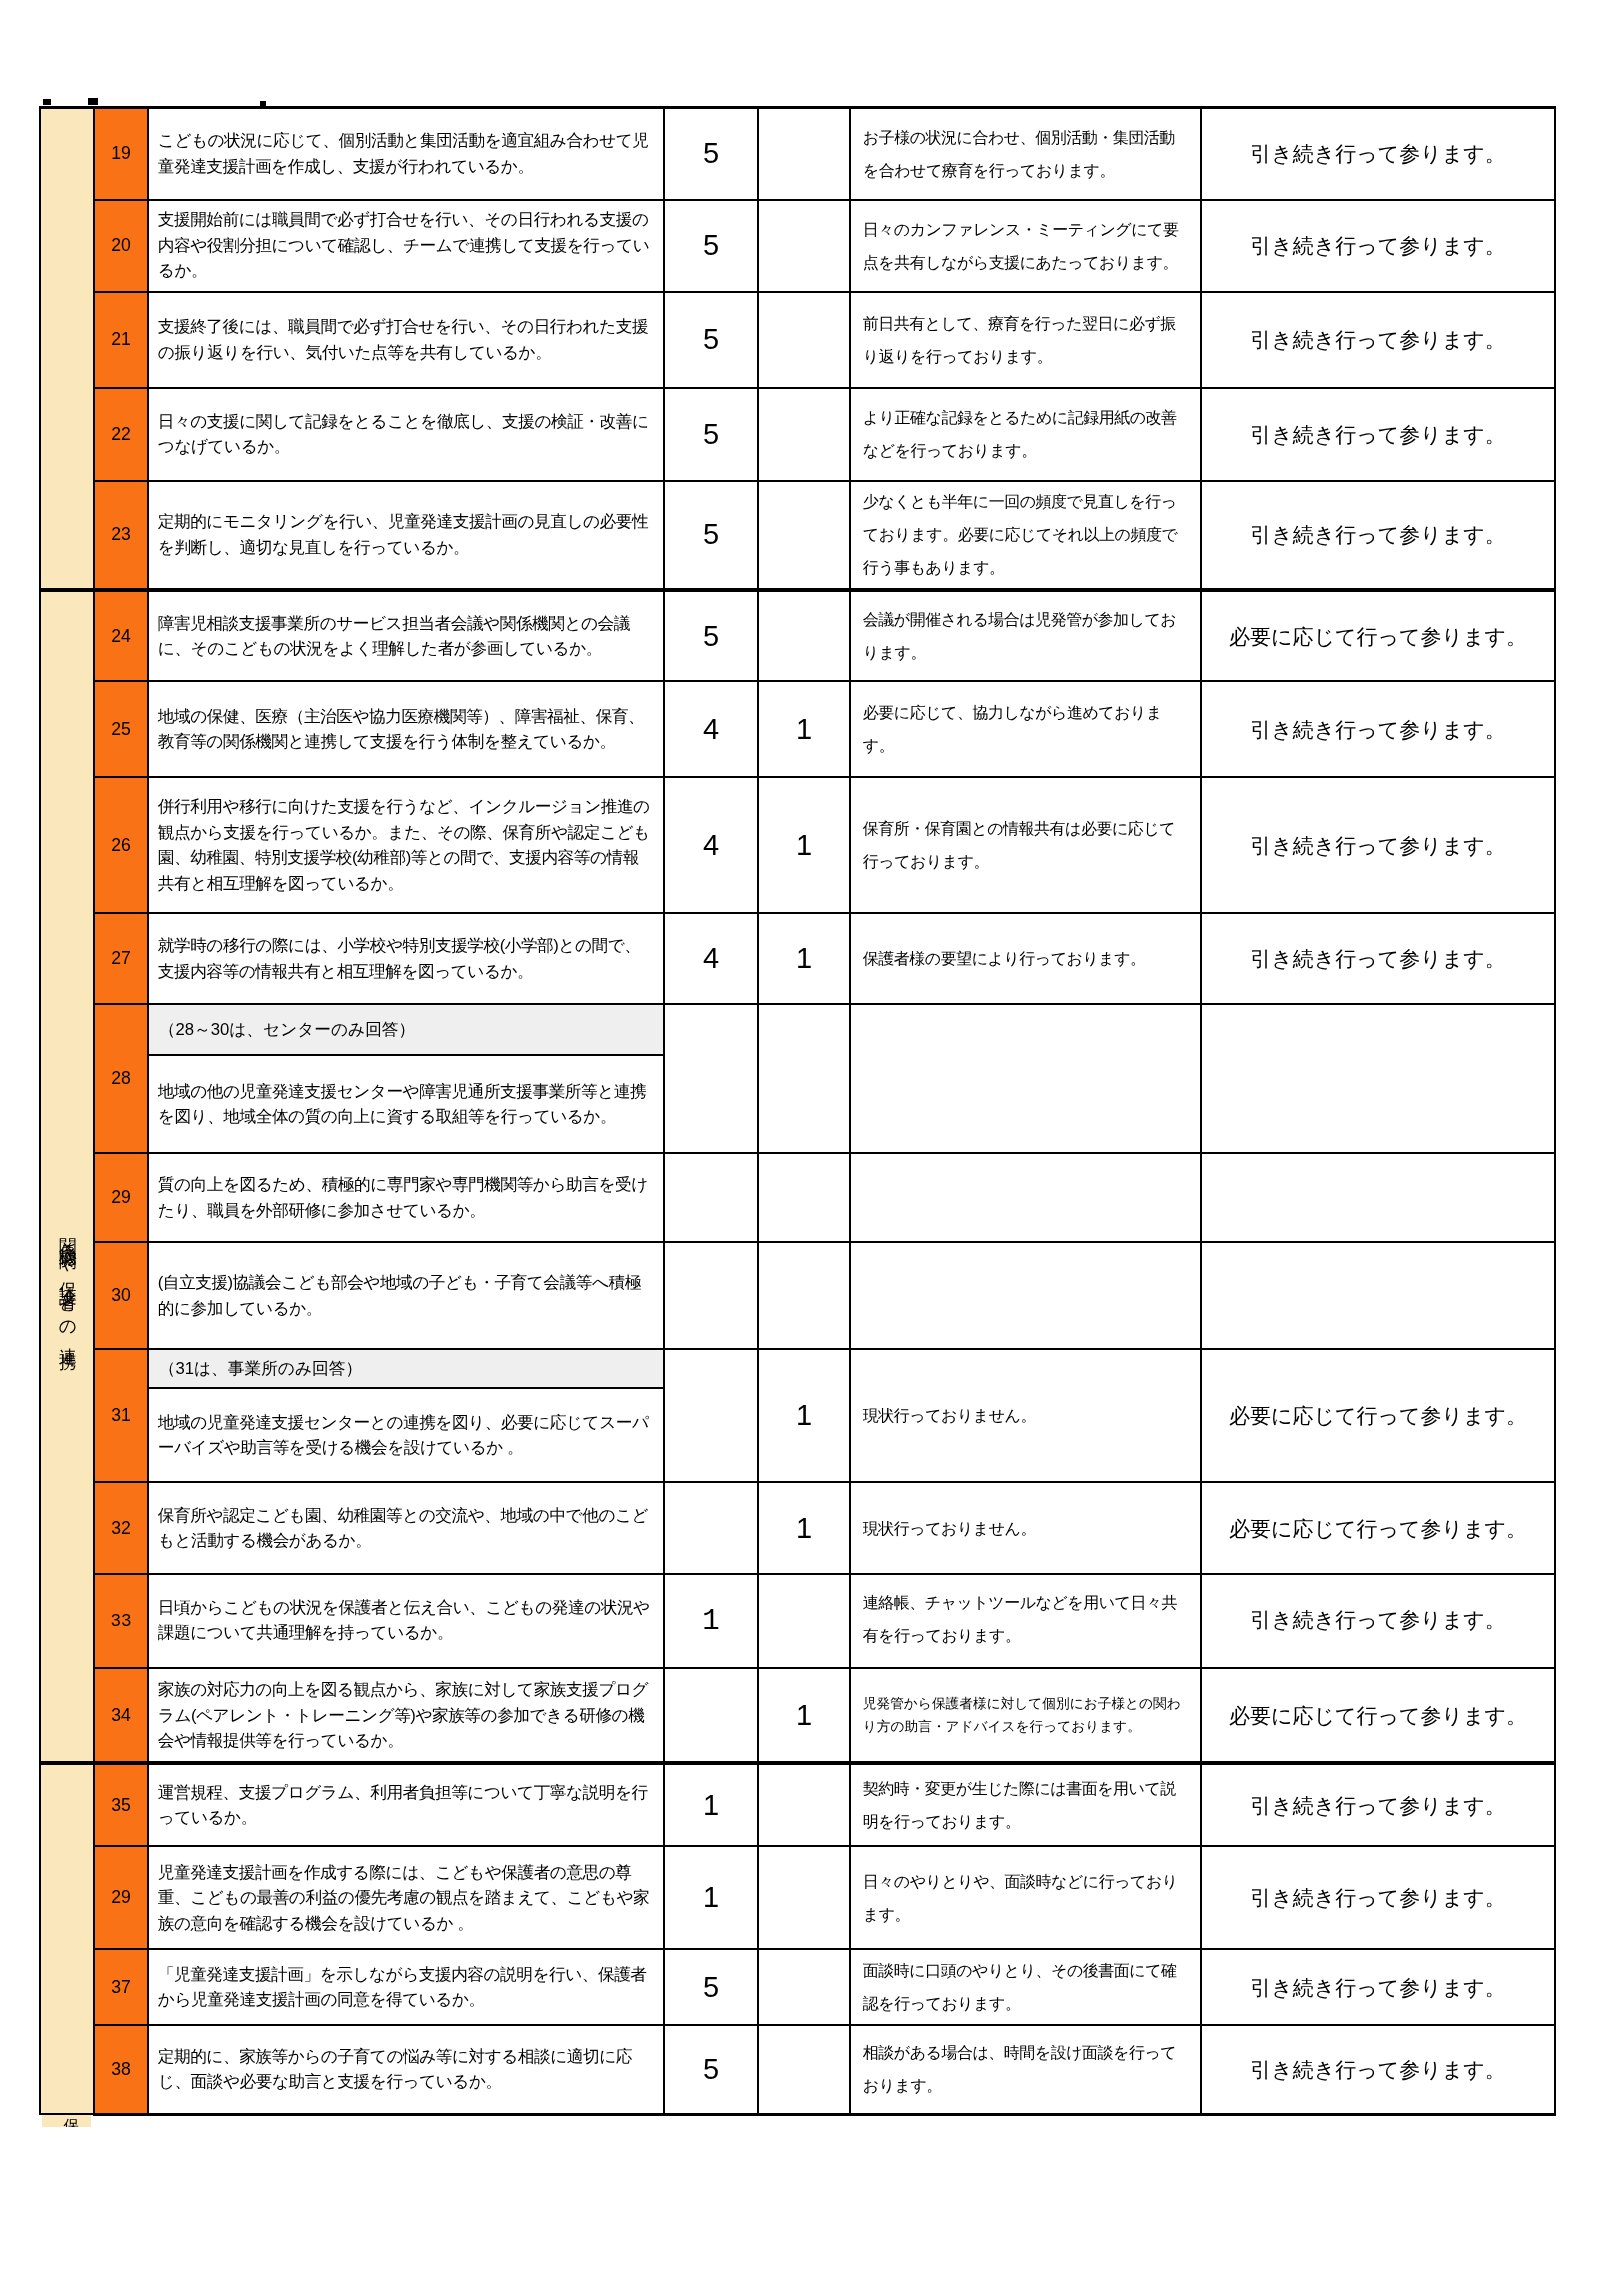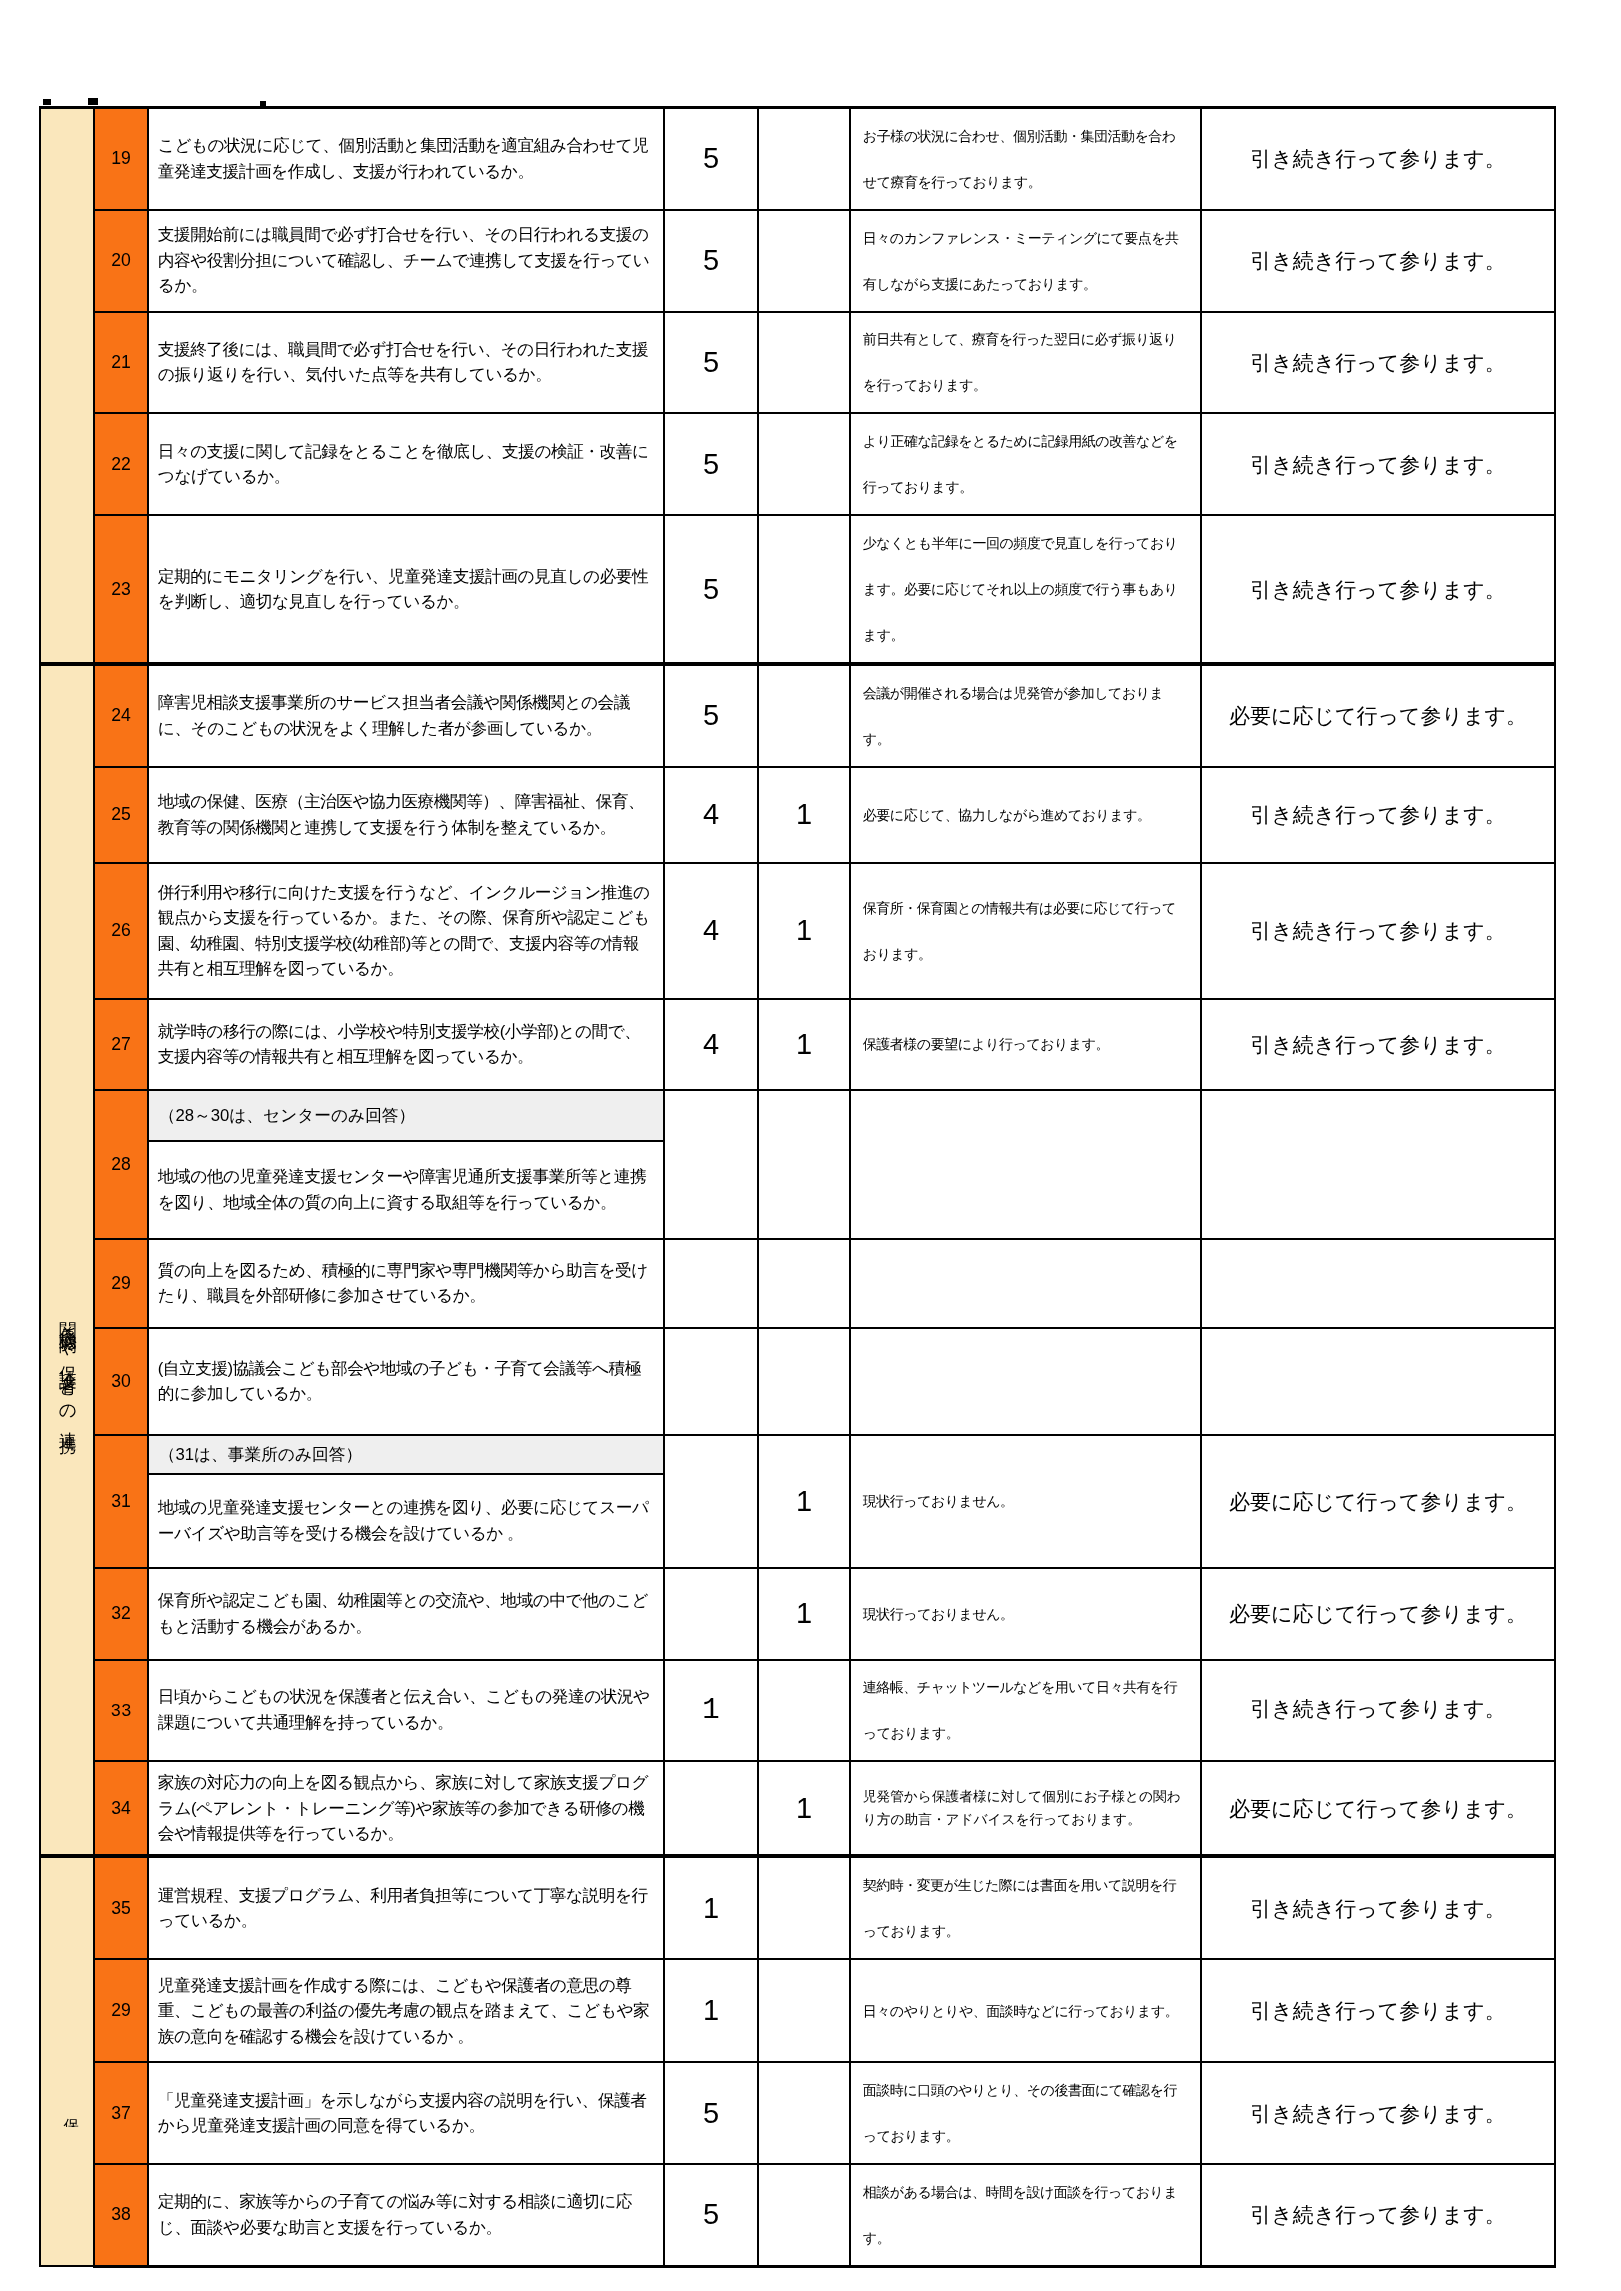--- a/index.html
+++ b/index.html
@@ -8,21 +8,21 @@
   table.eval{position:absolute;left:39px;top:106px;border-collapse:collapse;table-layout:fixed;}
   table.eval td{border:2.9px solid #000;vertical-align:middle;overflow:hidden;box-sizing:border-box;}
   
   td.cat{border-left:3.9px solid #000;border-right:2px solid #000;background:#FAE7BC;text-align:center;vertical-align:top;}
   td.num{border-right:3.9px solid #000;background:#f97316;text-align:center;font-size:17.6px;}
   td.q{border-right:3.9px solid #000;font-size:16.7px;line-height:25.5px;letter-spacing:-0.5px;padding:3.9px 9.8px 3.9px 8.8px;text-align:left;}
   td.band{border-right:3.9px solid #000;border-bottom:2px solid #000;background:#EFEFEF;font-size:16.7px;padding:2px 9.8px;text-align:left;}
   td.qq{border-top:2px solid #000;border-radius:13px;}
   td.s1{border-right:2.9px solid #000;font-size:29px;text-align:center;}
   td.s2{border-right:3.9px solid #000;font-size:29px;text-align:center;}
-  td.comment{border-right:3.9px solid #000;font-size:14px;line-height:46px;letter-spacing:-0.5px;padding:3.9px 11.8px;text-align:left;}
+  td.comment{border-right:3.9px solid #000;font-size:16px;line-height:33px;letter-spacing:-0.5px;padding:3.9px 11.8px;text-align:left;}
   td.comment.small{font-size:13.7px;line-height:23.5px;letter-spacing:0;}
   td.future{border-right:3.9px solid #000;font-size:21px;text-align:center;line-height:29px;padding:2px 7.8px;}
   tr.sec-top td{border-top:4.9px solid #000;}
   tr.first td{border-top:3.9px solid #000;}
   tr.last td{border-bottom:3.9px solid #000;}
   .cat-label{display:inline-block;writing-mode:vertical-rl;text-orientation:upright;
              font-size:17.6px;letter-spacing:4.9px;margin-top:218px;line-height:1;}
   .artifact{position:absolute;background:#000;}
   .cat-overflow{position:absolute;left:42px;top:2115px;width:49px;height:11.8px;background:#FAE7BC;overflow:hidden;}
   .cat-overflow span{position:absolute;left:21.6px;top:2.9px;font-size:15.7px;line-height:15.7px;}

